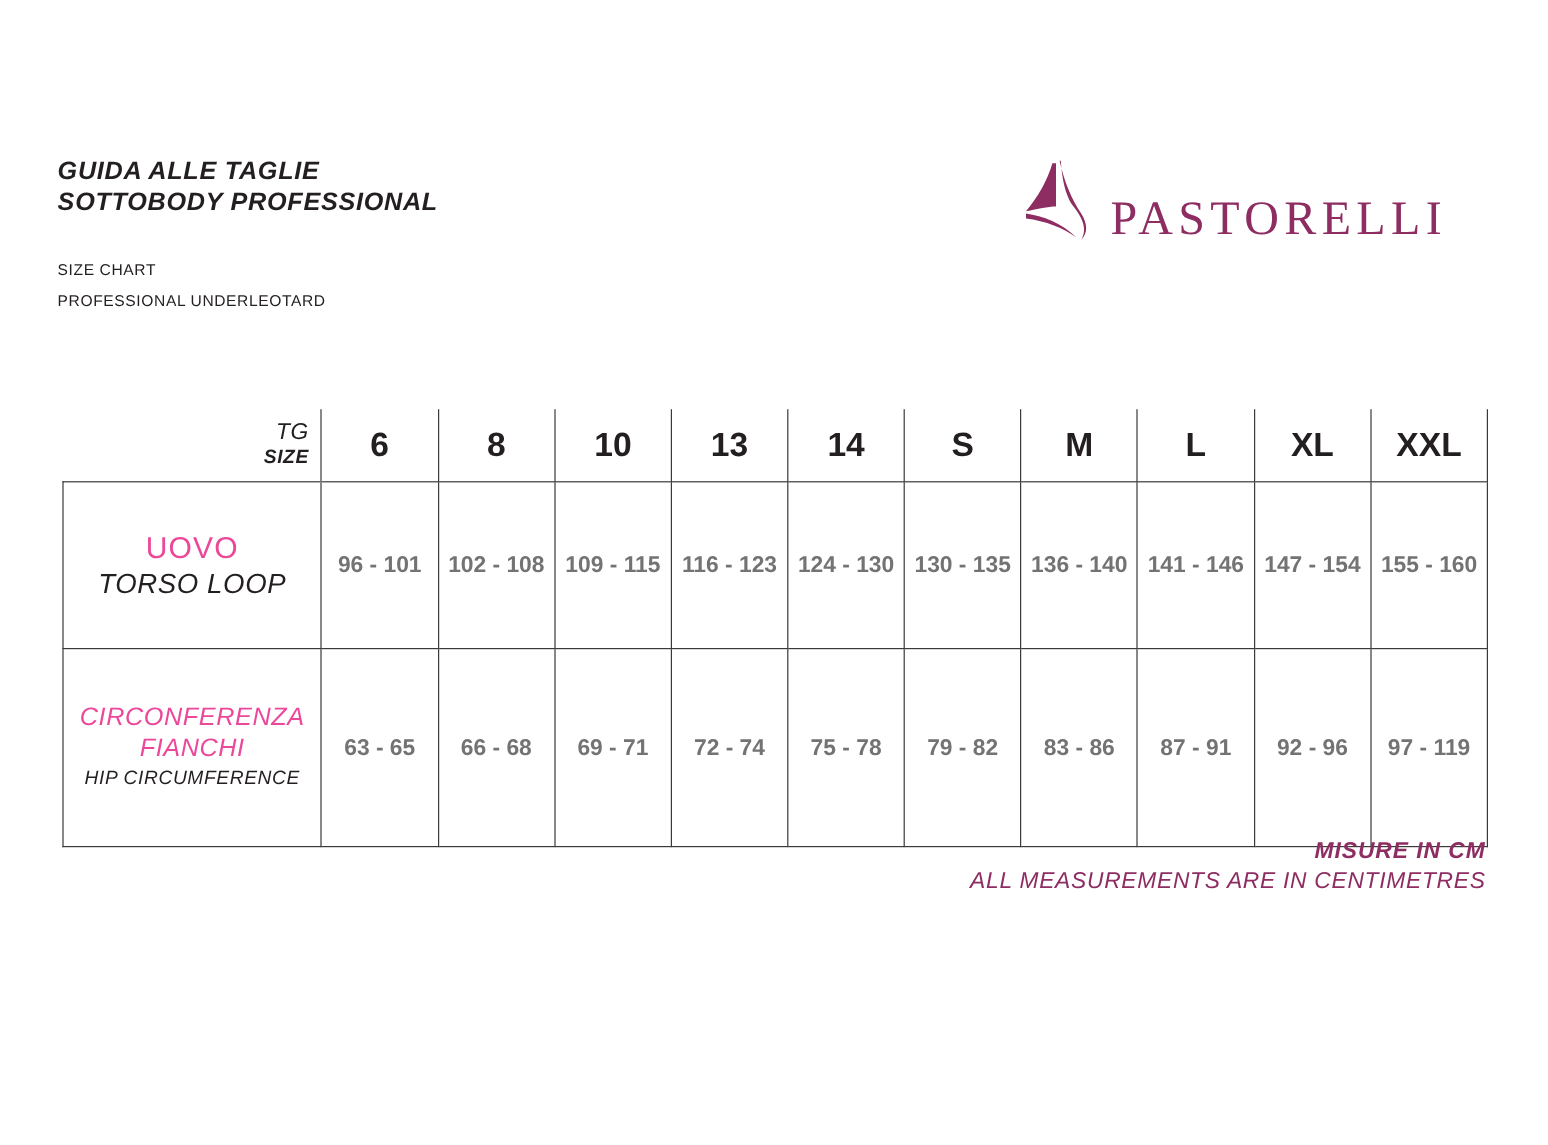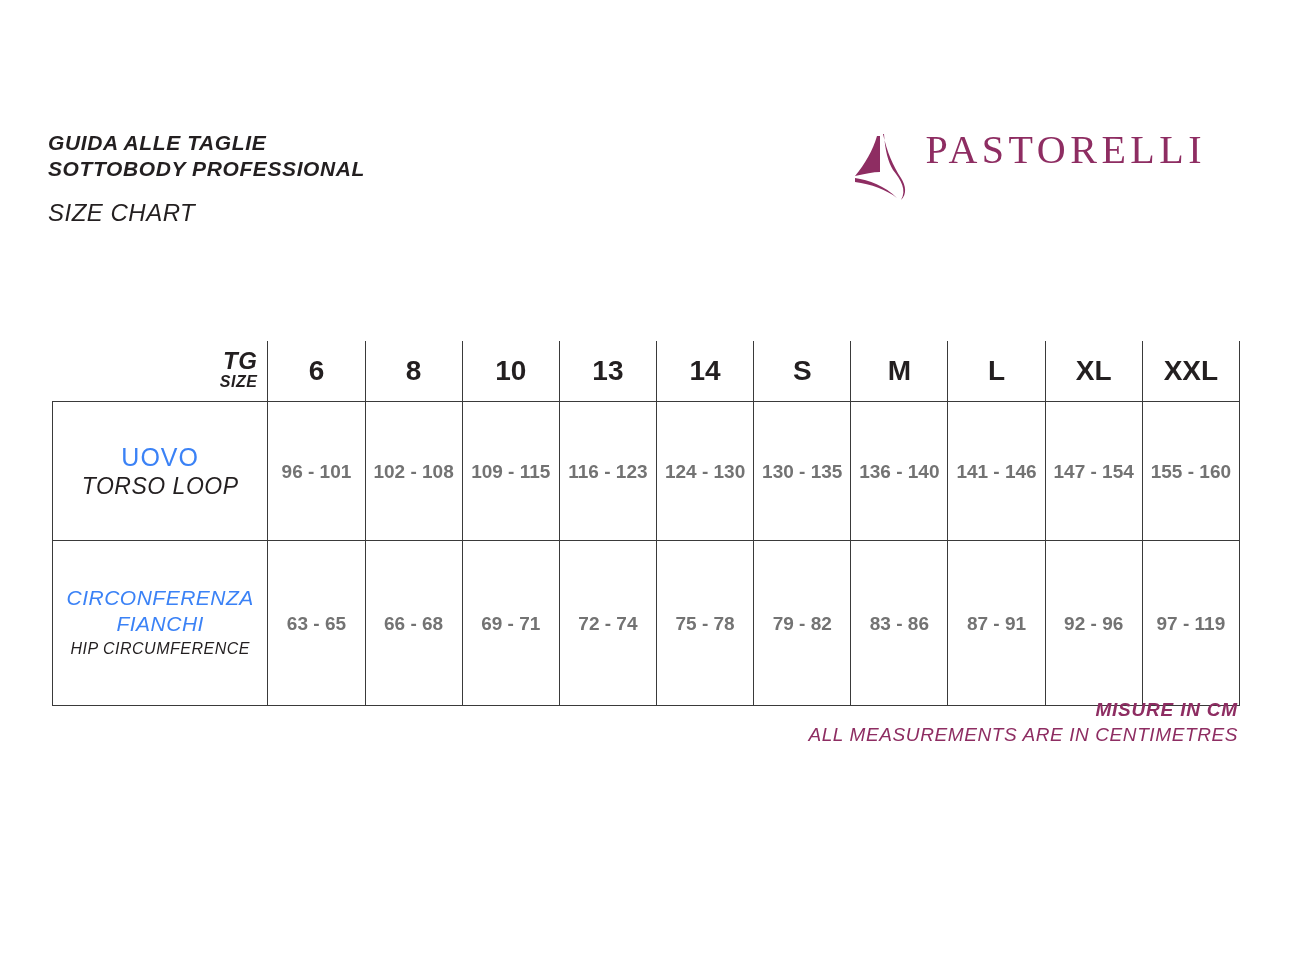--- a/index.html
+++ b/index.html
@@ -35,35 +35,34 @@
   }
   .title-it {
     font-weight: bold;
     font-style: italic;
     font-size: 21px;
     letter-spacing: 0.6px;
     line-height: 26px;
     color: #231f20;
   }
   .title-en {
-    margin-top: 18px;
-    font-style: italic;
-    font-size: 24px;
+    margin-top: 30px;
+    font-size: 13px;
     letter-spacing: 0.5px;
     line-height: 26px;
     color: #231f20;
   }
 
   
   .logo {
     position: absolute;
     right: 42px;
     top: 0px;
     display: flex;
-    align-items: flex-start;
+    align-items: flex-end;
     gap: 4px;
   }
   .logo-mark {
     width: 78px;
     height: 76px;
     position: relative;
   }
   .logo-word {
     font-family: "Liberation Serif", serif;
     font-size: 40px;
@@ -97,22 +96,22 @@
   .col-size  { width: 97px; }
 
   thead th.label-cell {
     border-left: 0;
     border-top: 0;
     border-bottom: 0;
     text-align: right;
     padding-right: 10px;
   }
   .tg-it {
-    font-weight: bold;
-    font-size: 24px;
+    font-weight: normal;
+    font-size: 19px;
     font-style: italic;
     letter-spacing: 0.5px;
     line-height: 22px;
   }
   .tg-en {
     font-size: 16px;
     font-style: italic;
     letter-spacing: 0.5px;
     line-height: 20px;
   }
@@ -124,21 +123,21 @@
     border-top: 0;
   }
   tbody td.row-label {
     padding: 8px 12px;
     text-align: center;
   }
   .rl-it {
     font-size: 25px;
     letter-spacing: 1px;
     line-height: 30px;
-    color: #3b82f6;
+    color: #ec4899;
   }
   .rl-it.small {
     font-size: 21px;
     letter-spacing: 0.5px;
     line-height: 26px;
     font-style: italic;
   }
   .rl-en {
     font-size: 23px;
     font-style: italic;
@@ -189,20 +188,21 @@
 <div class="page">
 
   <div class="header">
     <div class="title-block">
       <div class="title-it">
         <div>GUIDA ALLE TAGLIE</div>
         <div>SOTTOBODY PROFESSIONAL</div>
       </div>
       <div class="title-en">
         <div>SIZE CHART</div>
+        <div>PROFESSIONAL UNDERLEOTARD</div>
       </div>
     </div>
 
     <div class="logo">
       <span class="logo-mark">
         <svg width="78" height="76" viewBox="0 0 78 76" xmlns="http://www.w3.org/2000/svg">
           <path d="M34 6 C30 20, 22 34, 12 46 C22 44, 30 42, 37 42 L37 6 Z" fill="#8e2d62"></path>
           <path d="M40 4 C44 22, 50 36, 58 48 C63 56, 64 64, 58 70 C64 60, 58 50, 50 40 C45 32, 42 20, 41 4 Z" fill="#8e2d62"></path>
           <path d="M12 48 C26 50, 42 56, 54 68 C44 60, 28 54, 12 52 Z" fill="#8e2d62"></path>
         </svg>

